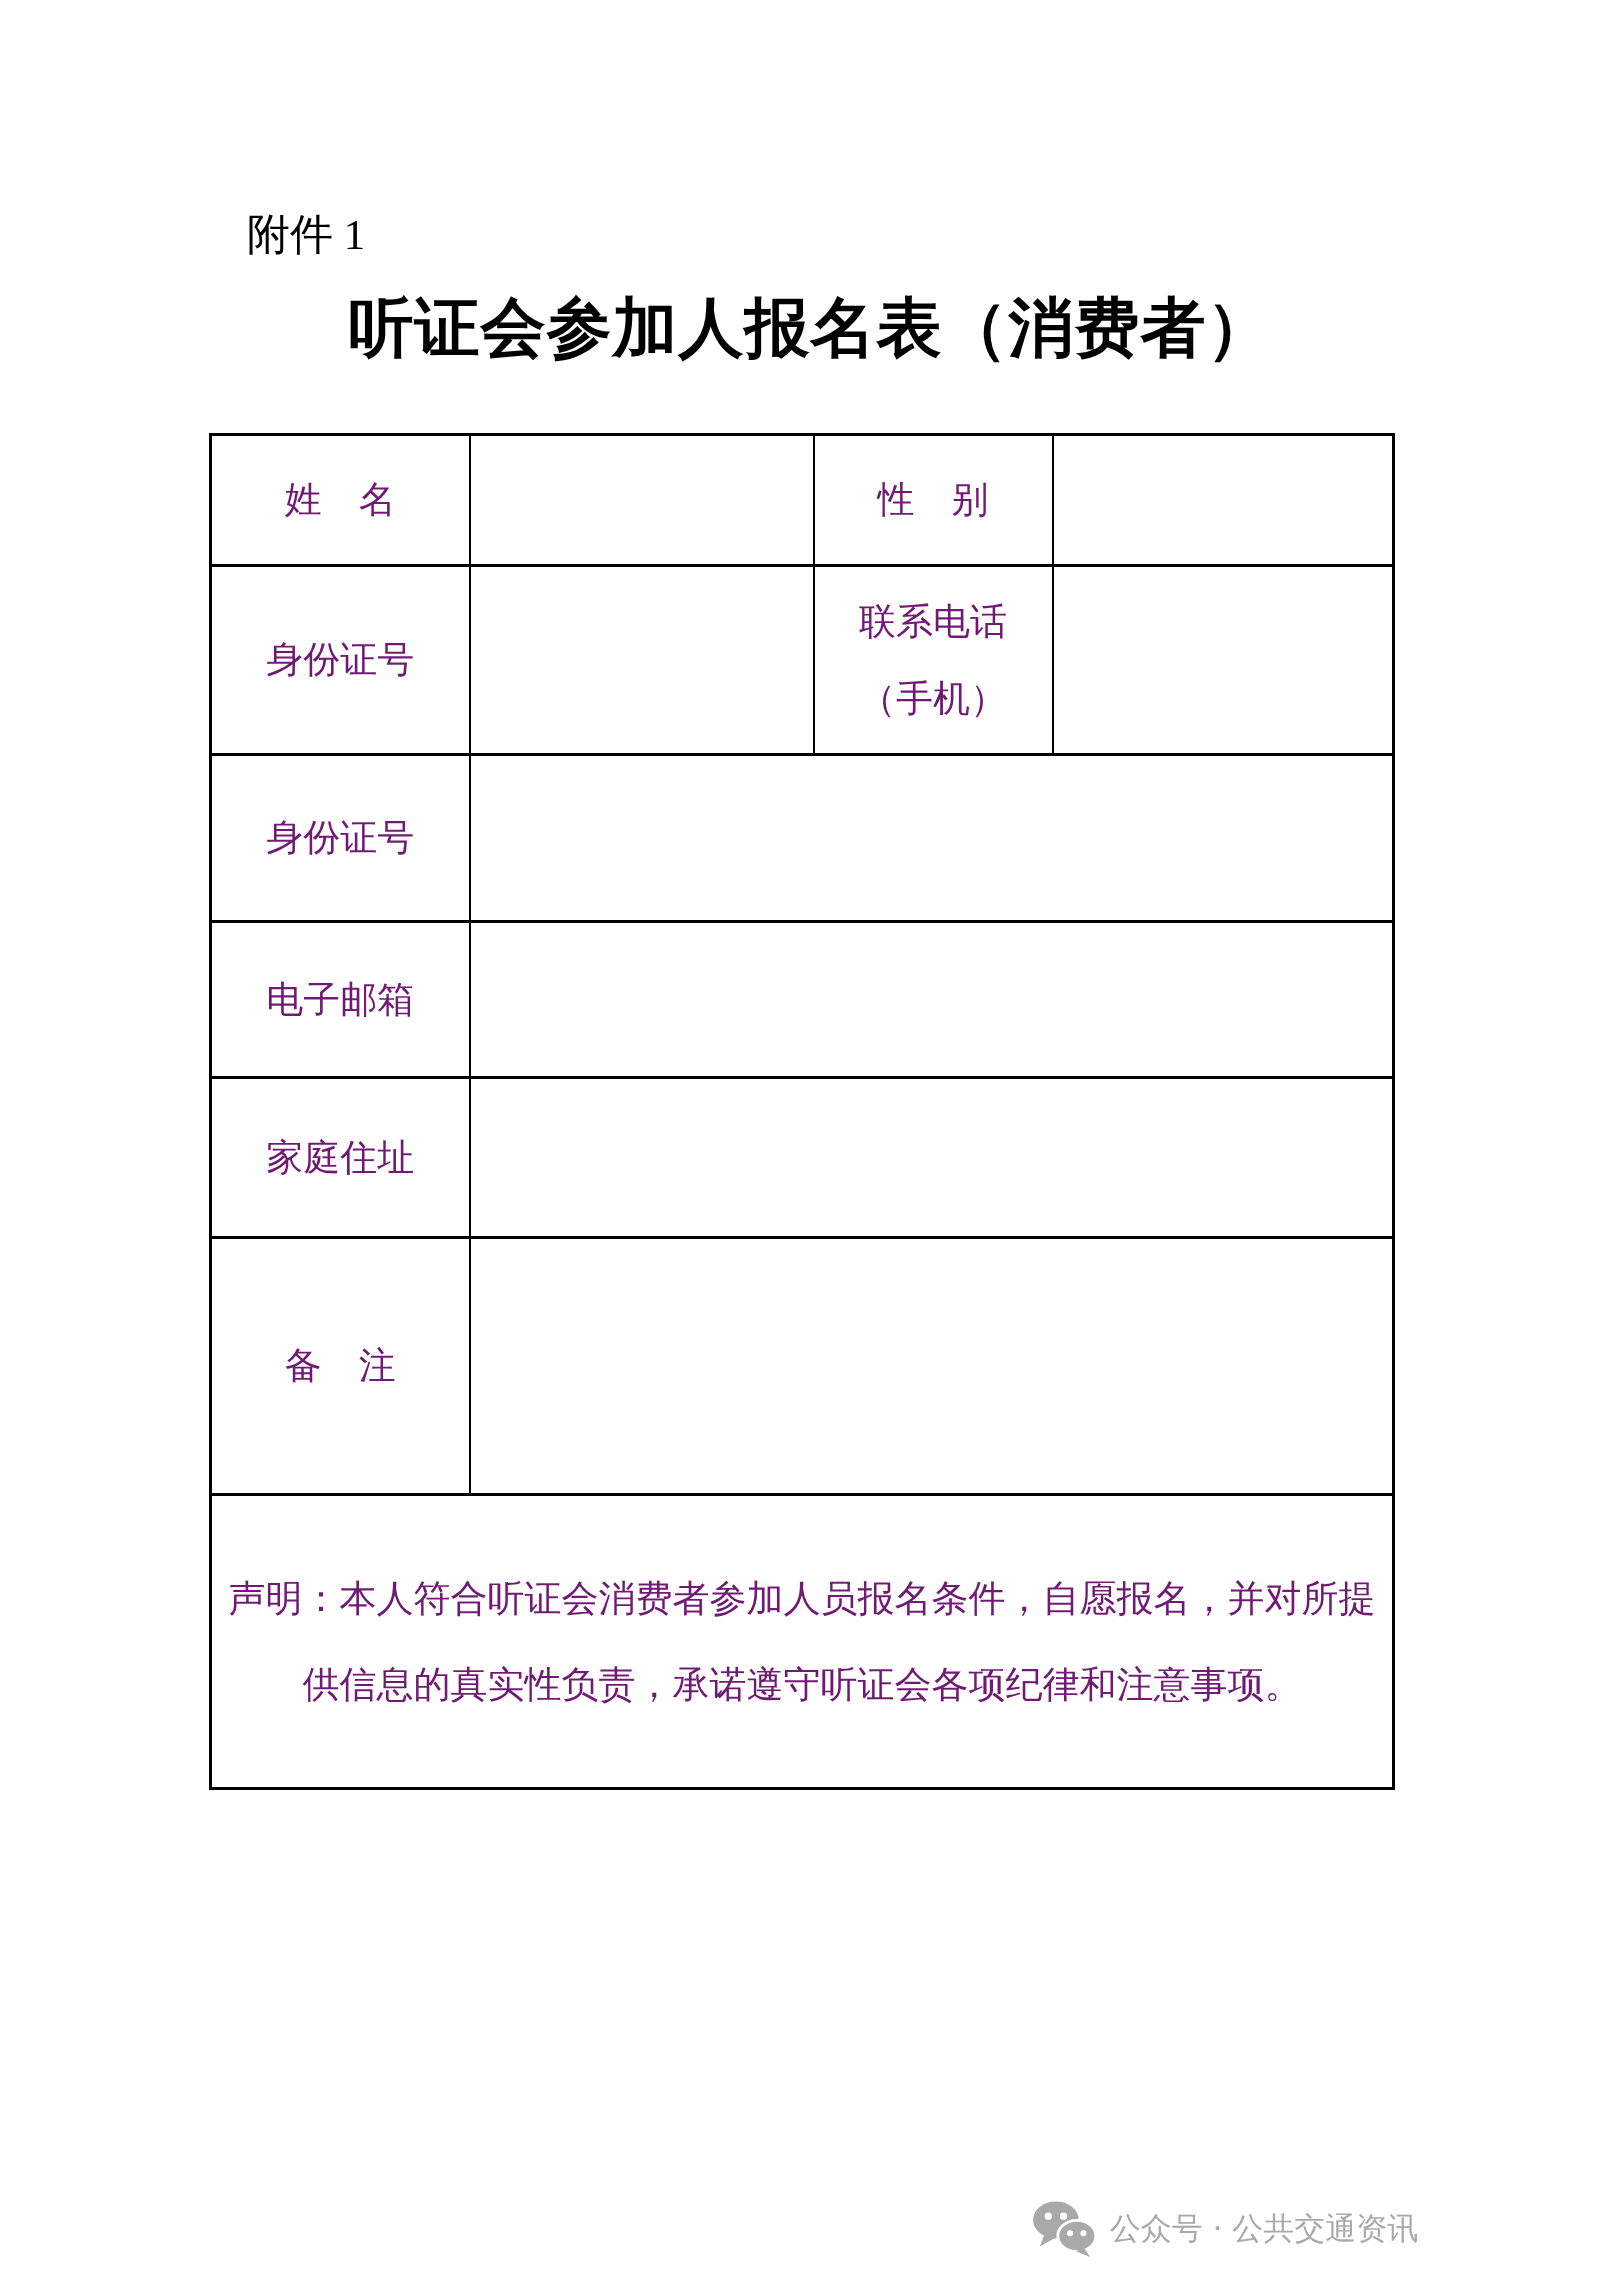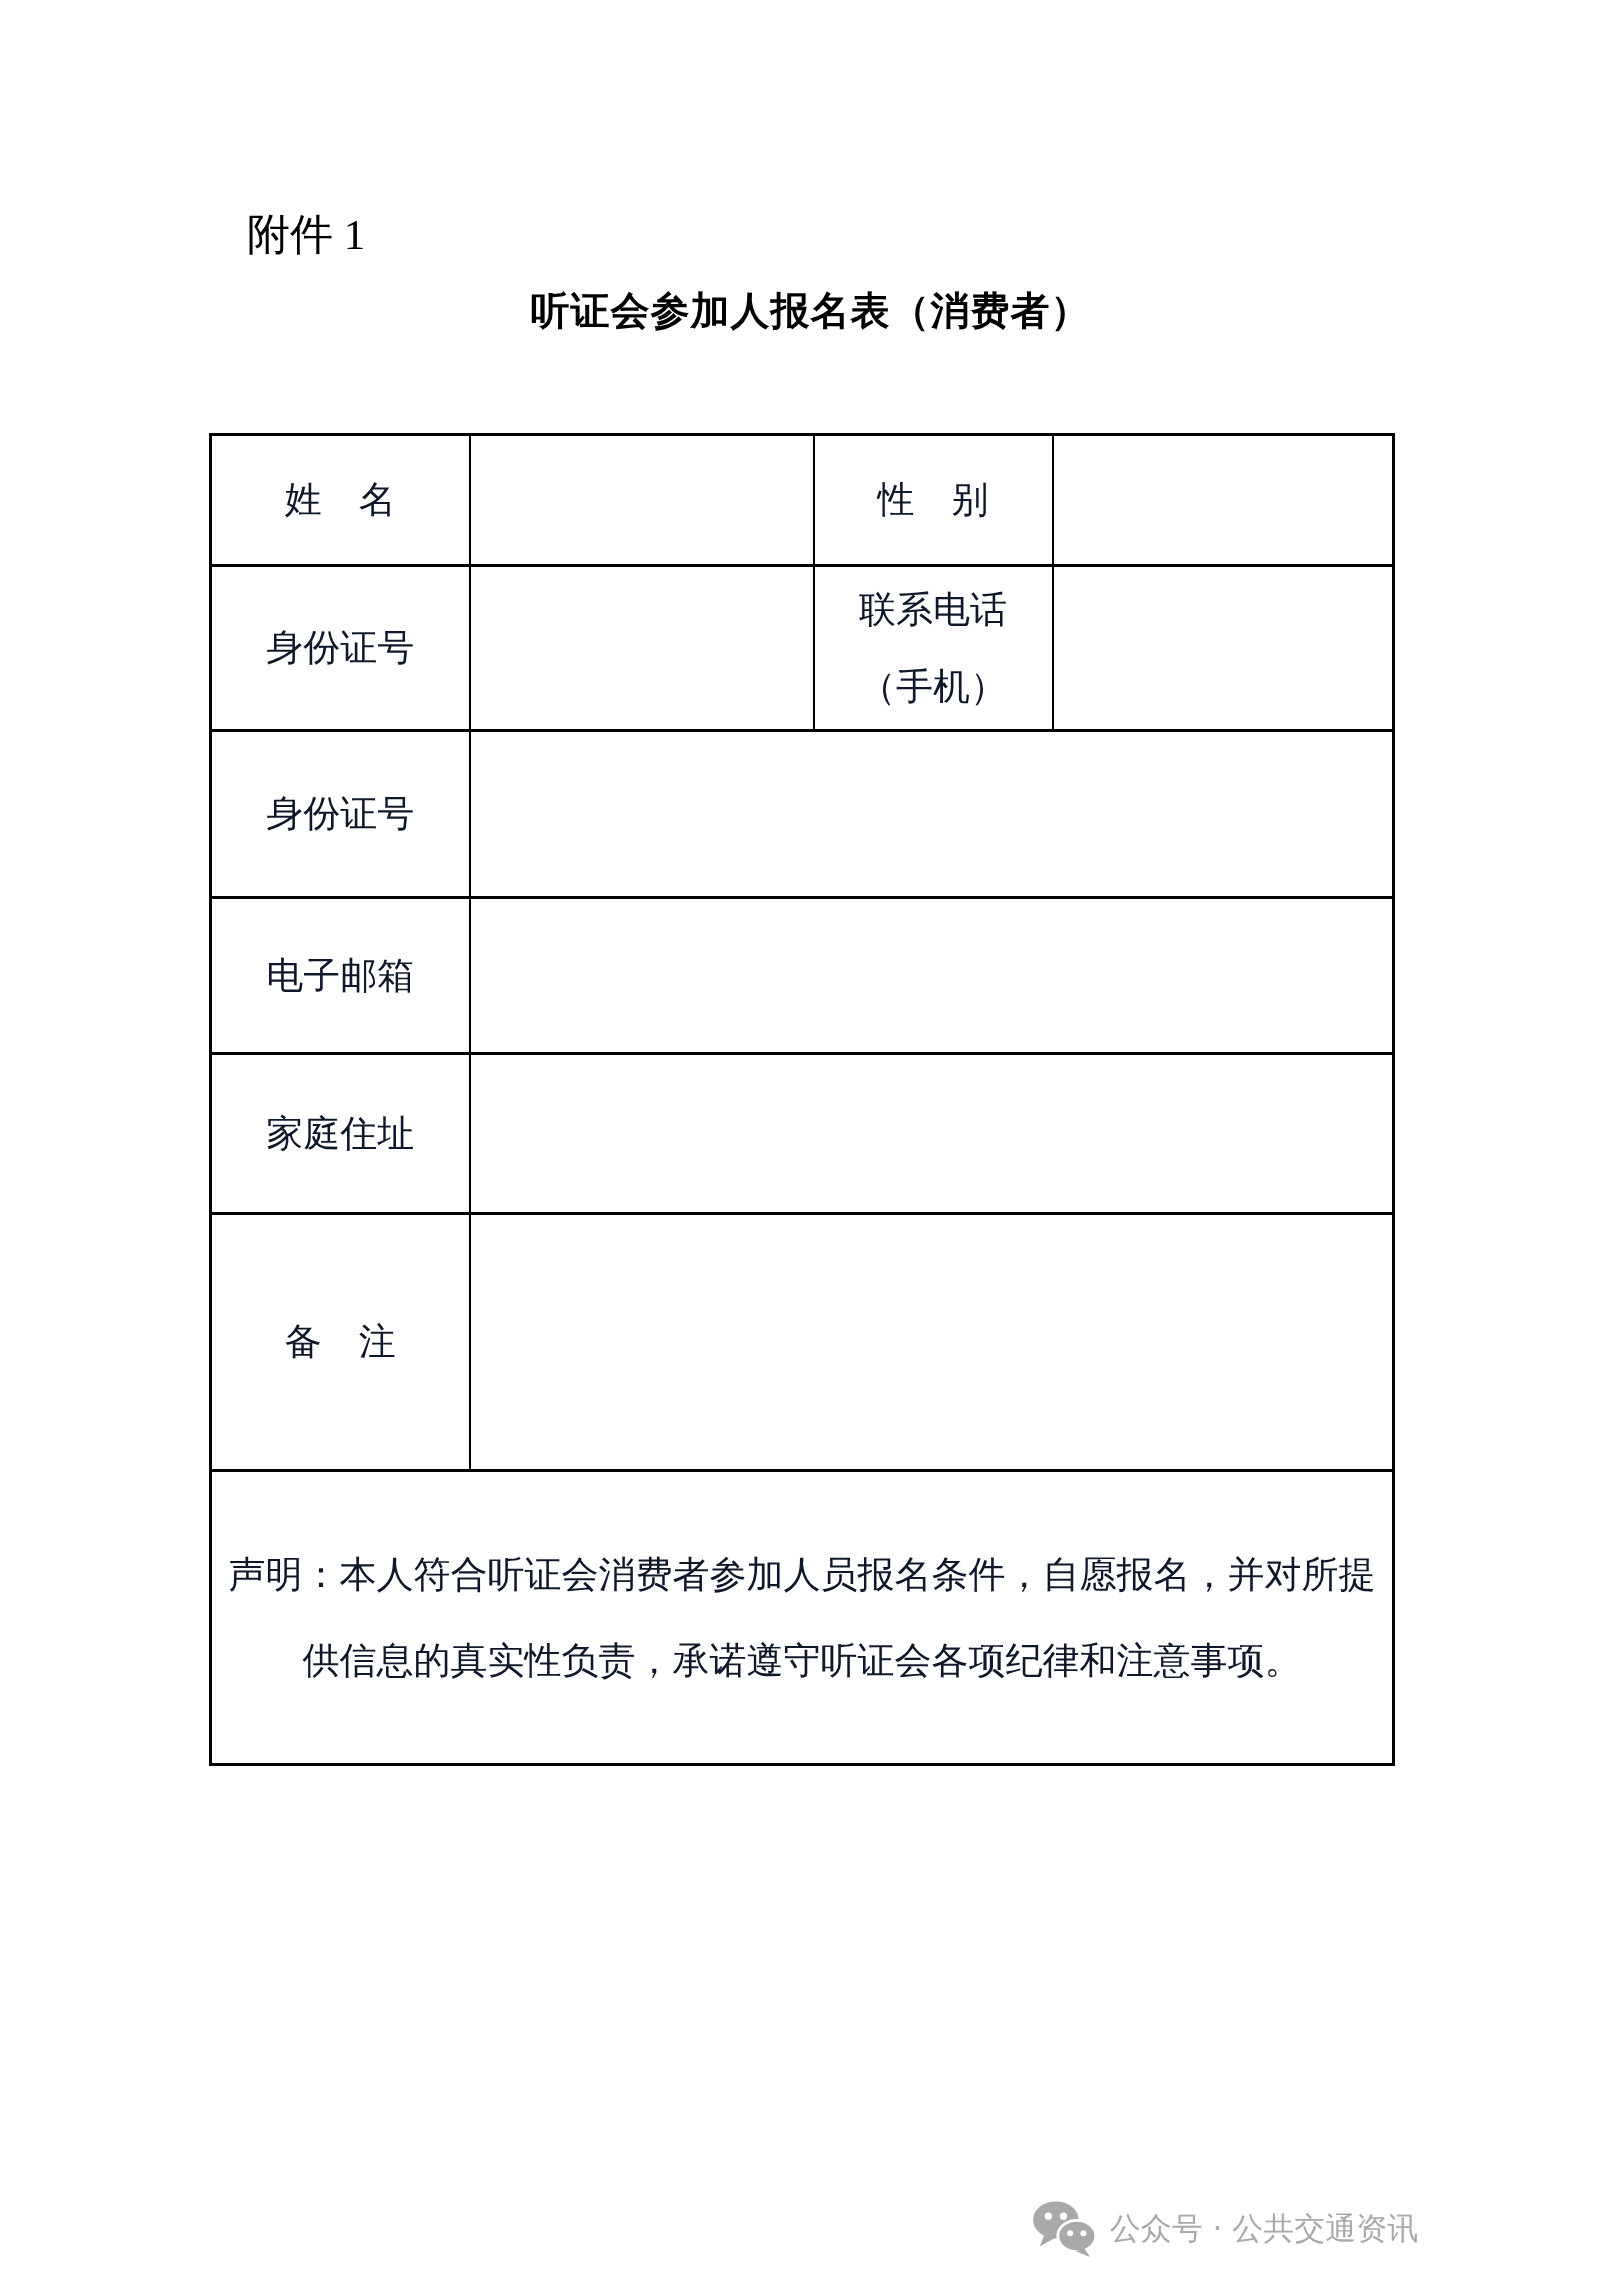--- a/index.html
+++ b/index.html
@@ -23,45 +23,45 @@
     text-align: center;
   }
 
   .doc-title {
     position: absolute;
     left: 0;
     top: 284px;
     width: 100%;
     margin: 0;
     text-align: center;
-    font-size: 39px;
+    font-size: 65px;
     font-weight: 700;
     letter-spacing: 1px;
     font-family: "Liberation Sans", "DejaVu Sans", sans-serif;
   }
 
   table.form {
     position: absolute;
     left: 209px;
     top: 433px;
     width: 1183px;
     border-collapse: collapse;
     table-layout: fixed;
     background: #ffffff;
     border: 3.9px solid #000000;
   }
   table.form td {
     border: 2.9px solid #000000;
     border-top-width: 3.9px;
     border-bottom-width: 3.9px;
-    padding: 4px;
+    padding: 16px;
     font-size: 37px;
     text-align: center;
     vertical-align: middle;
-    color: #0f172a;
+    color: #701a75;
     overflow: hidden;
   }
   tr.r1 { height: 131px; }
   tr.r2 { height: 158px; }
   tr.r3 { height: 167px; }
   tr.r4 { height: 153px; }
   tr.r5 { height: 156px; }
   tr.r6 { height: 160px; }
   tr.r7 { height: 257px; }
   tr.r8 { height: 294px; }

